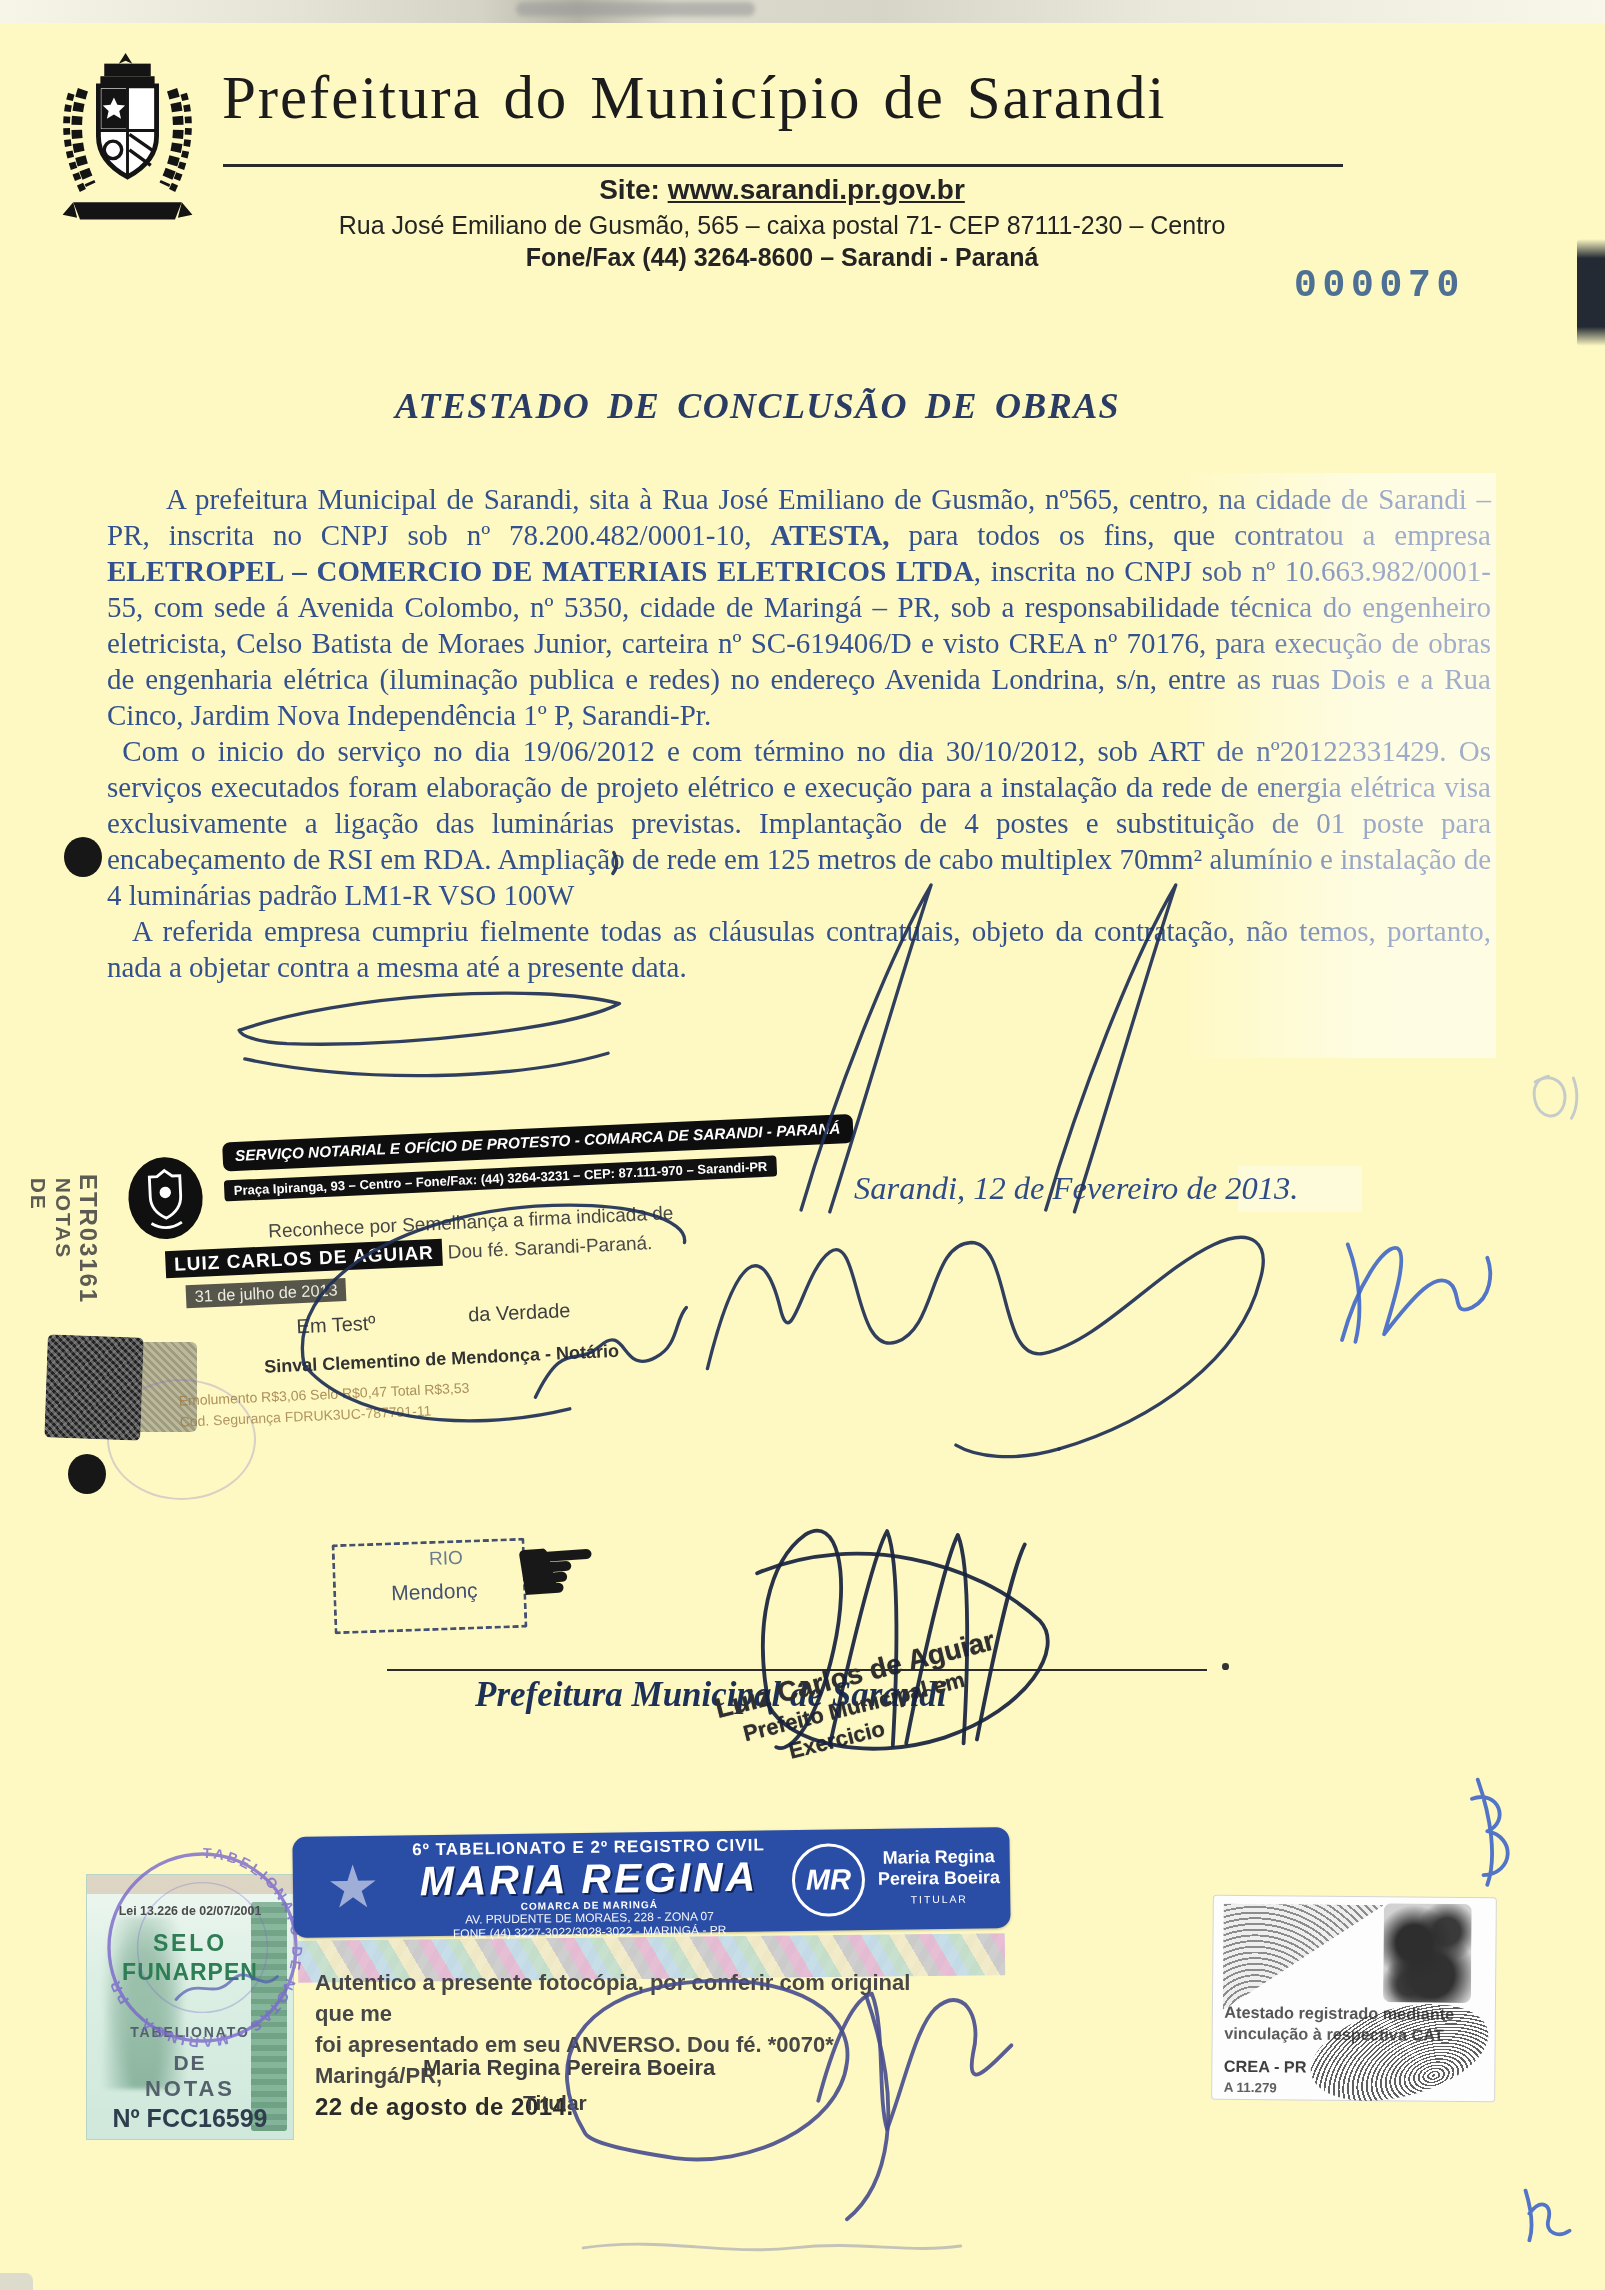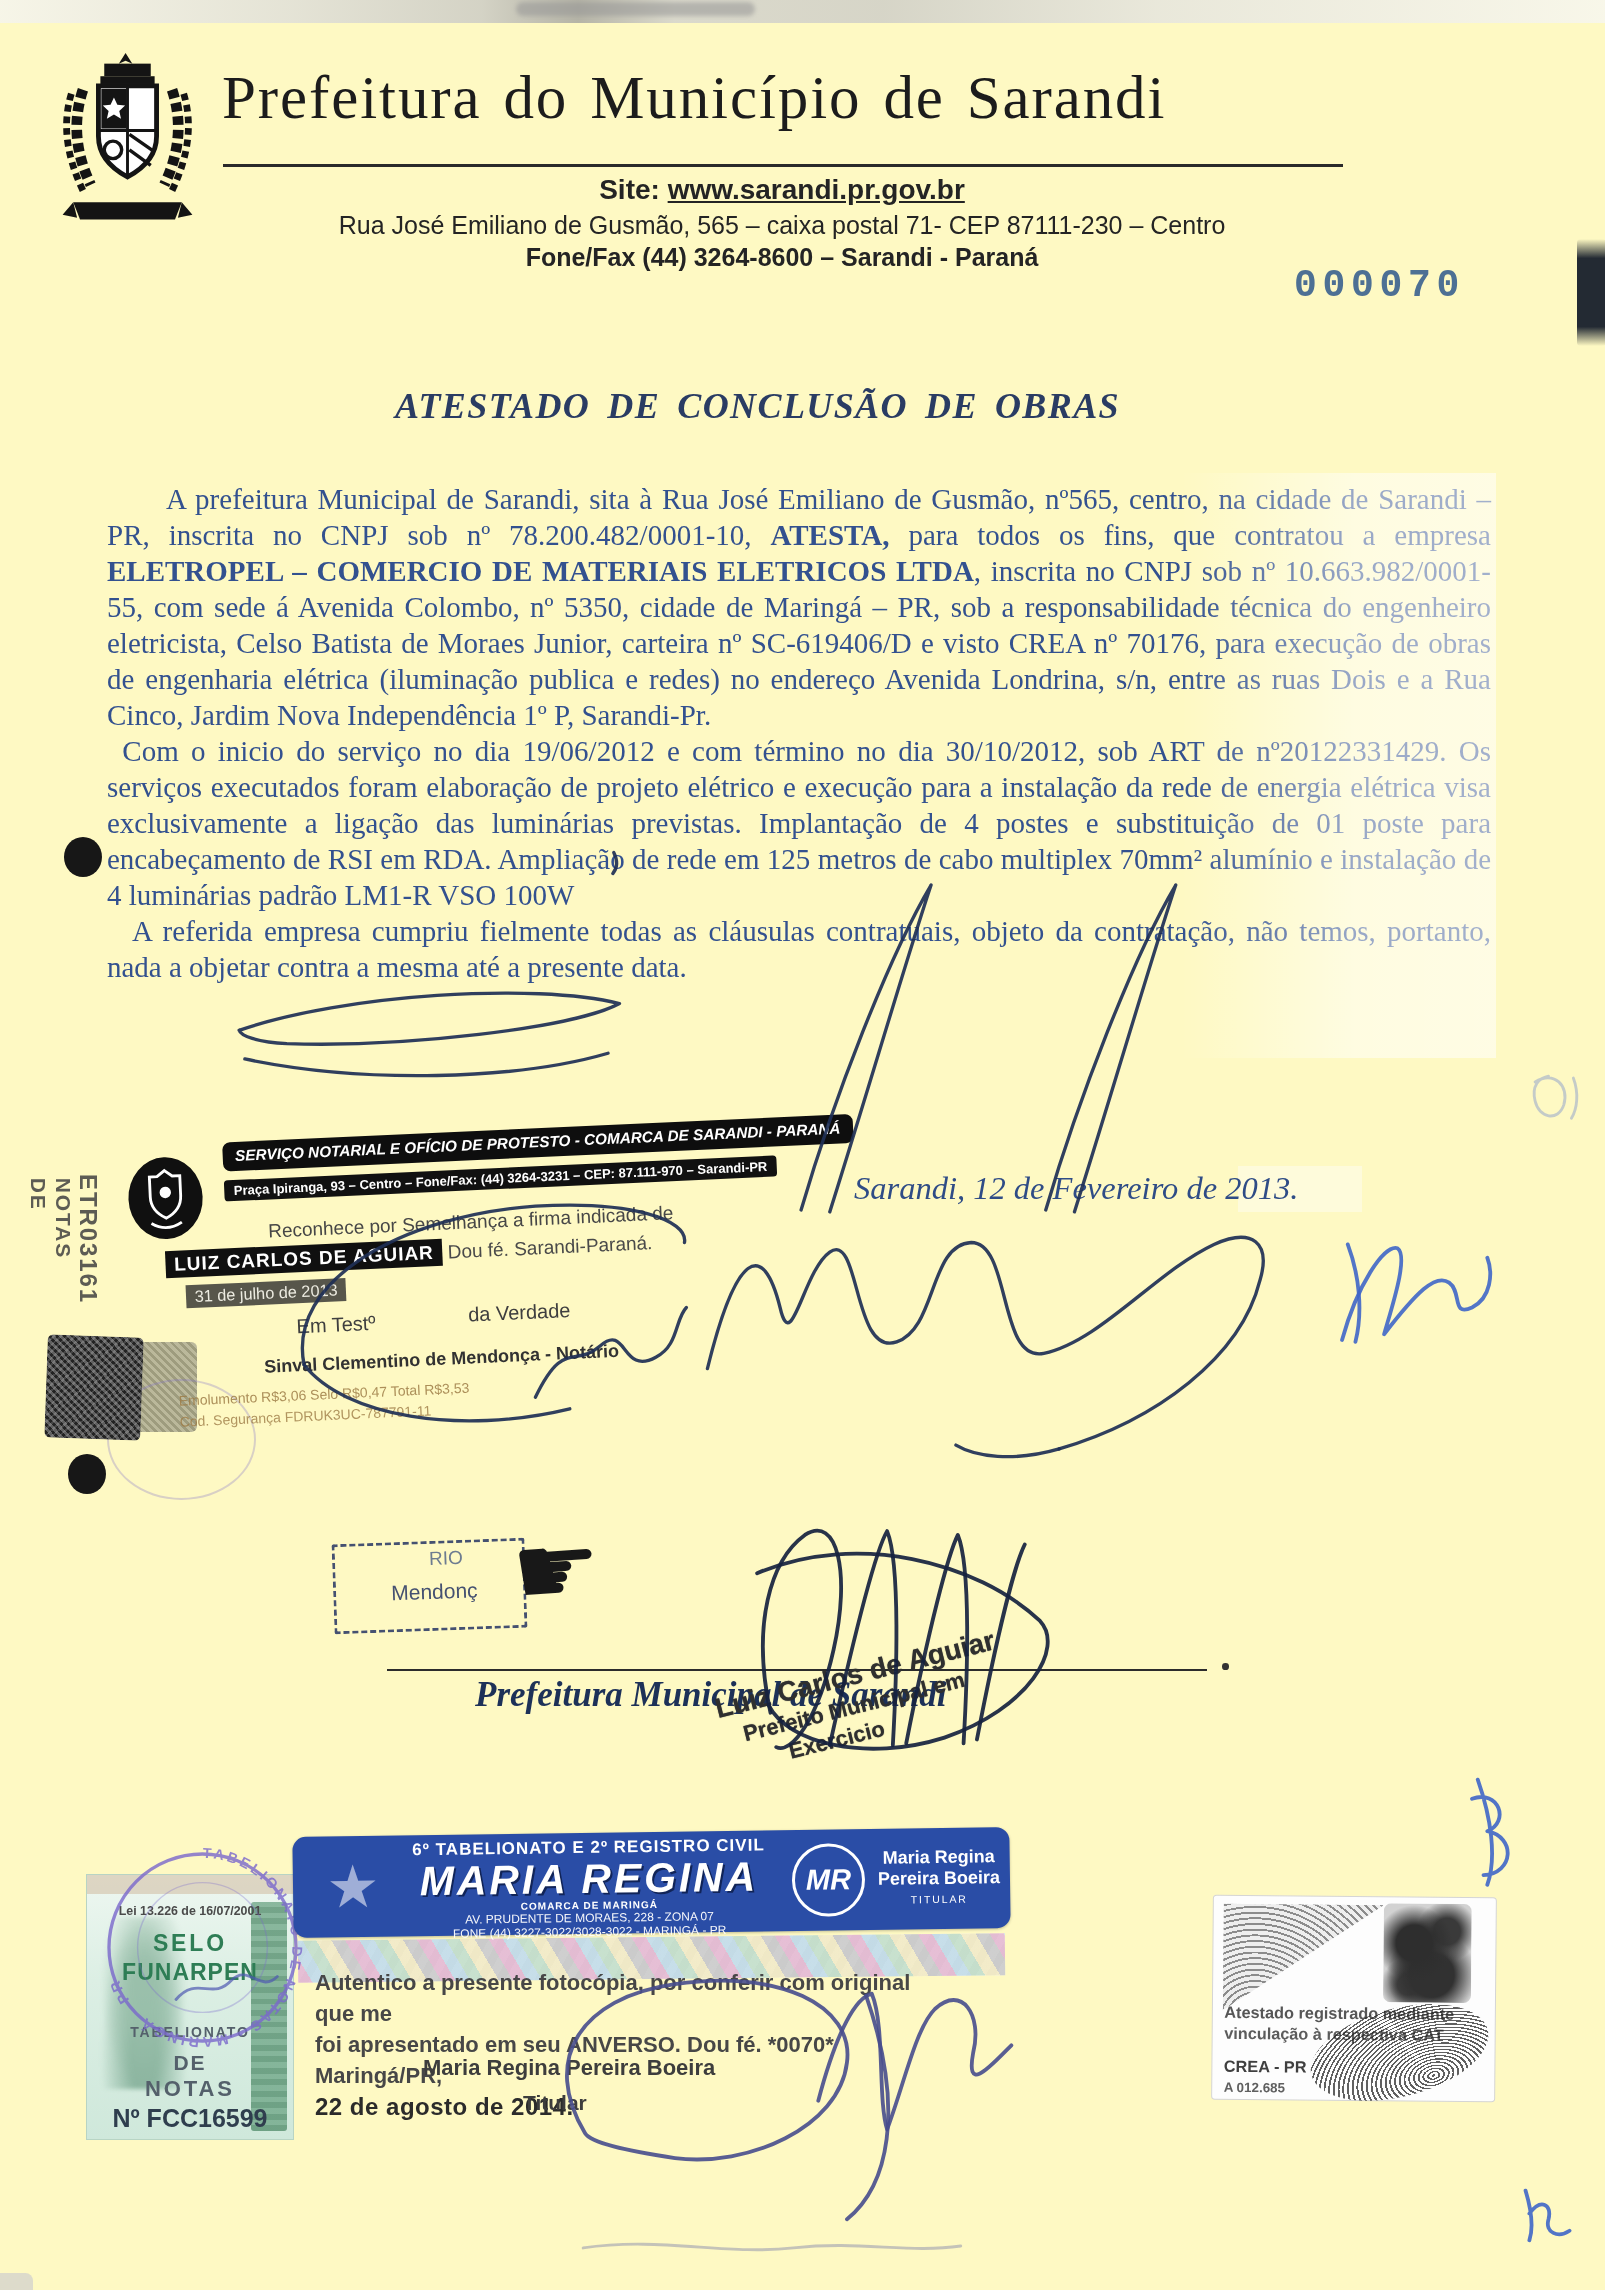--- a/index.html
+++ b/index.html
@@ -271,21 +271,21 @@
   <div class="abs mayor-stamp">
     <div class="m1">Luiz Carlos de Aguiar</div>
     <div class="m2">Prefeito Municipal em</div>
     <div class="m3">Exercicio</div>
   </div>
 
   <div class="abs fun-seal">
     <div class="fun-tan"></div>
     <div class="fun-fig"></div>
     <div class="fun-band"></div>
-    <div class="fun-law">Lei 13.226 de 16/07/2001</div>
+    <div class="fun-law">Lei 13.226 de 02/07/2001</div>
     <div class="fun-selo">SELO</div>
     <div class="fun-name">FUNARPEN</div>
     <div class="fun-tab">TABELIONATO</div>
     <div class="fun-de">DE</div>
     <div class="fun-notas">NOTAS</div>
     <div class="fun-serial">Nº FCC16599</div>
   </div>
   <svg class="abs purple-ring" viewBox="0 0 240 240">
     <defs>
         <path id="ringPath" d="M120,26 a94,94 0 1,1 -0.1,0"></path>
@@ -320,21 +320,21 @@
   </div>
   <div class="abs auth-signer">Maria Regina Pereira Boeira</div>
   <div class="abs auth-role">Titular</div>
 
   <div class="abs crea">
     <div class="crea-guilloche"></div>
     <div class="crea-square"></div>
     <div class="crea-l1">Atestado registrado mediante</div>
     <div class="crea-l2">vinculação à respectiva CAT</div>
     <div class="crea-org">CREA - PR</div>
-    <div class="crea-code">A 012.685</div>
+    <div class="crea-code">A 11.279</div>
     <div class="crea-finger"></div>
   </div>
 
   <svg class="abs ink" viewBox="0 0 1680 2396">
     <g>
       <path class="pen-navy" d="M838 1266 C872 1150 930 1000 974 926 C948 1004 906 1148 868 1268"></path>
       <path class="pen-navy" d="M1094 1266 C1128 1150 1186 1000 1230 926 C1204 1004 1162 1148 1124 1268"></path>
       <path class="pen-navy" d="M250 1078 C360 1040 560 1028 648 1050 C600 1076 420 1096 300 1092 C268 1090 252 1084 250 1078"></path>
       <path class="pen-navy" d="M256 1108 C380 1134 540 1130 636 1102"></path>
       <path class="pen-navy" d="M642 892 C646 900 646 908 641 914"></path>

